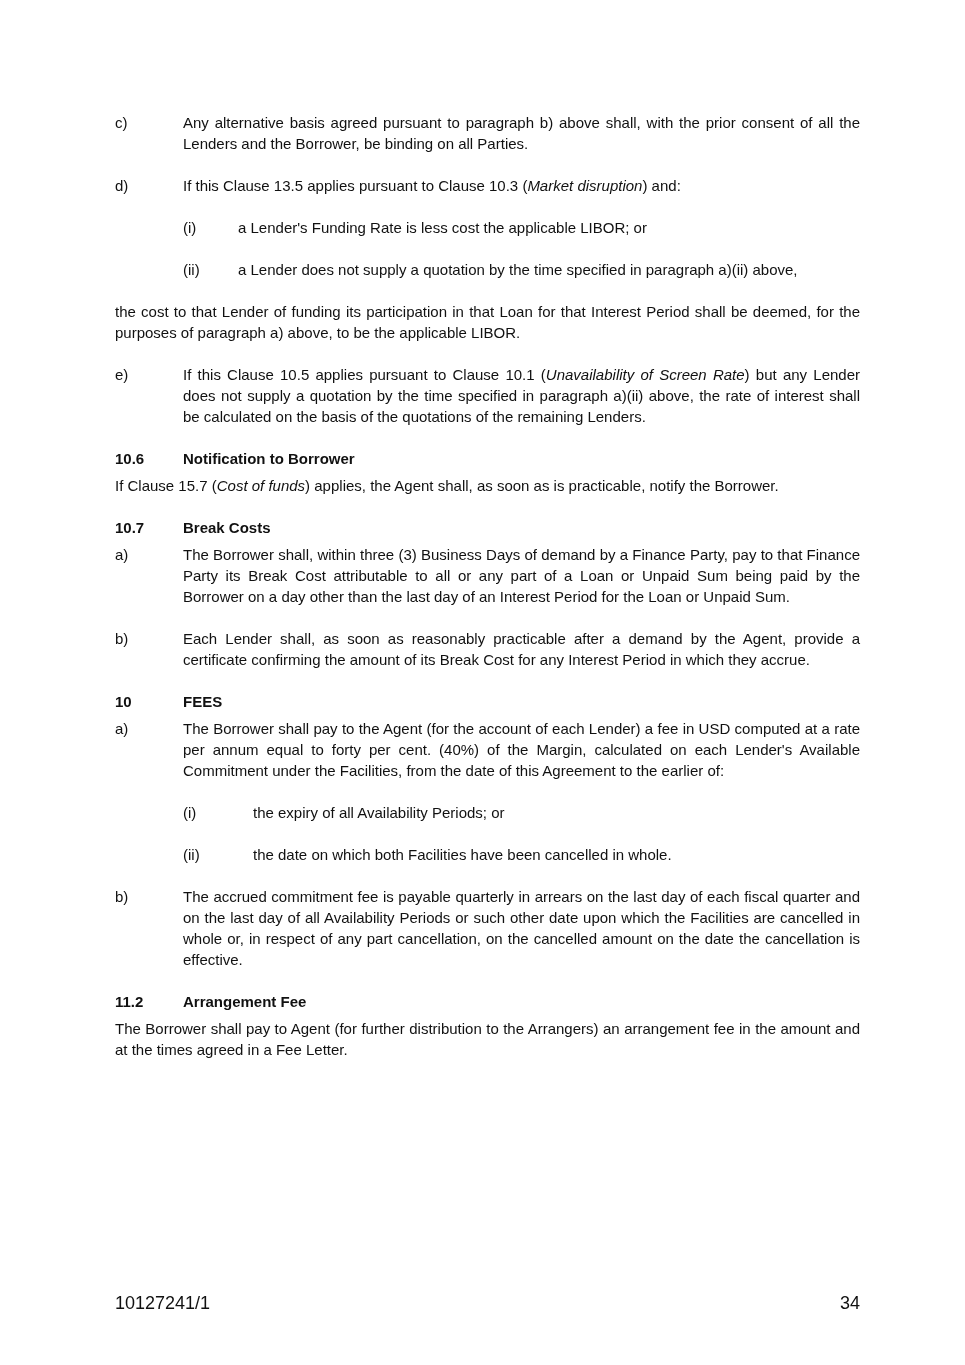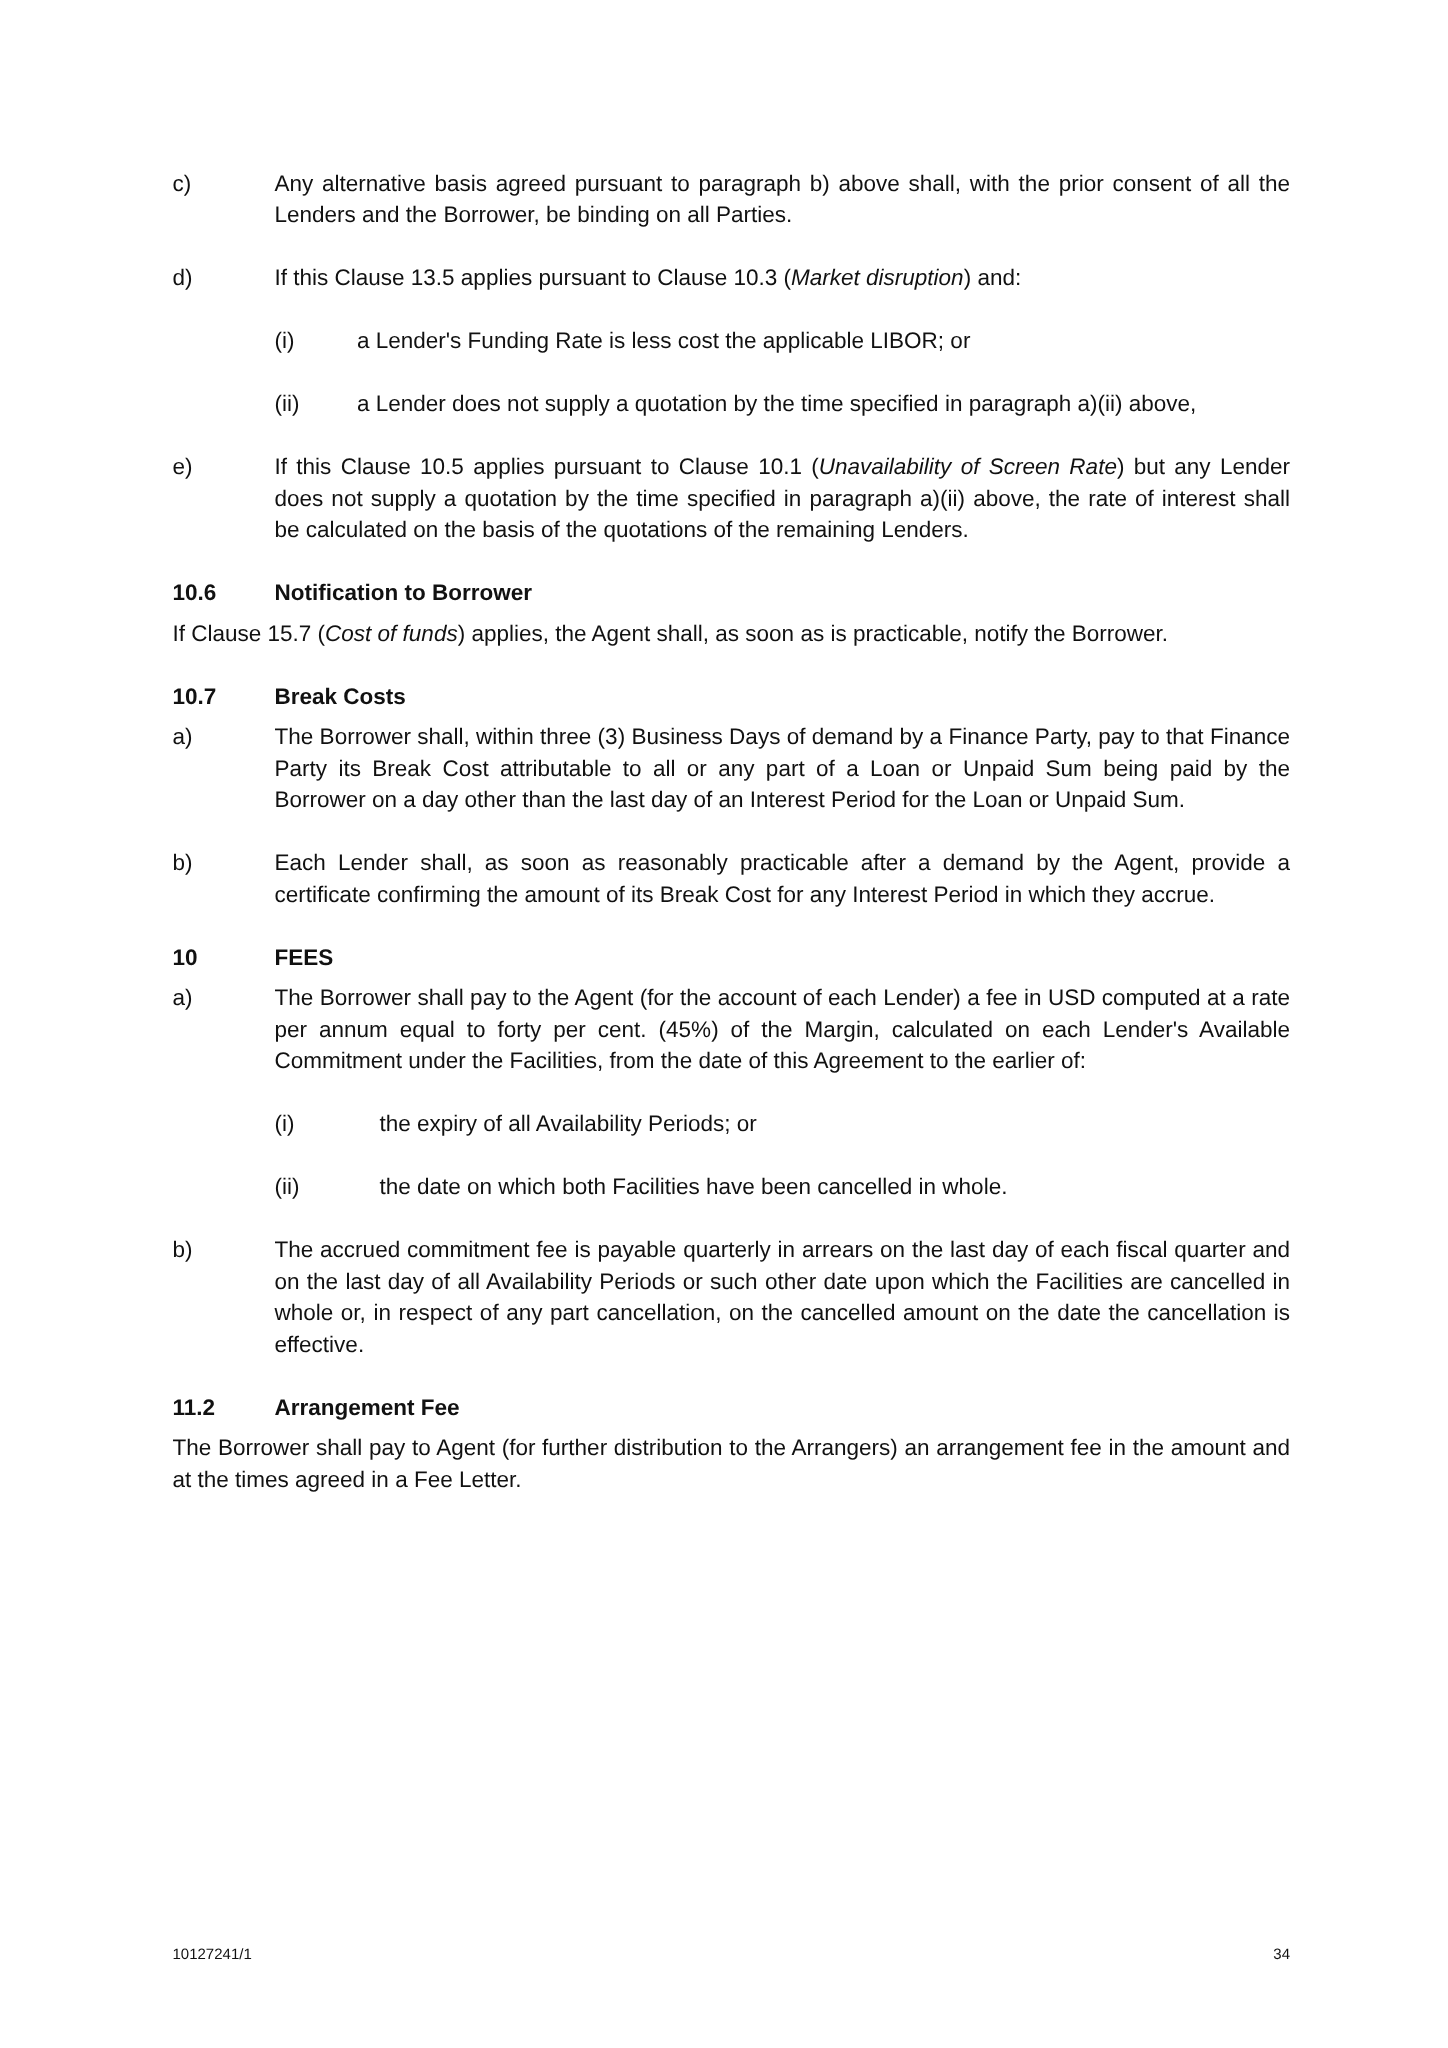--- a/index.html
+++ b/index.html
@@ -31,21 +31,21 @@
   .heading .txt { text-align: left; }
   .gap-lg { margin-top: 14px; }
   em { }
   .footer {
     position: absolute;
     left: 115px;
     right: 105px;
     top: 1293px;
     display: flex;
     justify-content: space-between;
-    font-size: 10px;
+    font-size: 18px;
     color: #111111;
     gap: 39px;
   }
 </style>
 </head>
 <body>
 
 <div class="page">
   <div class="content">
 
@@ -62,20 +62,21 @@
     <div class="row indent1">
       <span class="lbl-sm">(i)</span>
       <div class="txt">a Lender's Funding Rate is less cost the applicable LIBOR; or</div>
     </div>
 
     <div class="row indent1">
       <span class="lbl-sm">(ii)</span>
       <div class="txt">a Lender does not supply a quotation by the time specified in paragraph a)(ii) above,</div>
     </div>
 
+    <div class="para indent1">the cost to that Lender of funding its participation in that Loan for that Interest Period shall be deemed, for the purposes of paragraph a) above, to be the applicable LIBOR.</div>
 
     <div class="row">
       <span class="lbl">e)</span>
       <div class="txt"><span>If this Clause 10.5 applies pursuant to Clause 10.1 (</span><em>Unavailability of Screen Rate</em><span>) but any Lender does not supply a quotation by the time specified in paragraph a)(ii) above, the rate of interest shall be calculated on the basis of the quotations of the remaining Lenders.</span></div>
     </div>
 
     <div class="row heading">
       <span class="lbl">10.6</span>
       <div class="txt">Notification to Borrower</div>
     </div>
@@ -98,21 +99,21 @@
     </div>
 
     <div class="row heading gap-lg">
       <span class="lbl">10</span>
       <div class="txt">FEES</div>
     </div>
 
 
     <div class="row">
       <span class="lbl">a)</span>
-      <div class="txt">The Borrower shall pay to the Agent (for the account of each Lender) a fee in USD computed at a rate per annum equal to forty per cent. (45%) of the Margin, calculated on each Lender's Available Commitment under the Facilities, from the date of this Agreement to the earlier of:</div>
+      <div class="txt">The Borrower shall pay to the Agent (for the account of each Lender) a fee in USD computed at a rate per annum equal to forty per cent. (40%) of the Margin, calculated on each Lender's Available Commitment under the Facilities, from the date of this Agreement to the earlier of:</div>
     </div>
 
     <div class="row indent1">
       <span class="lbl-lg">(i)</span>
       <div class="txt">the expiry of all Availability Periods; or</div>
     </div>
 
     <div class="row indent1">
       <span class="lbl-lg">(ii)</span>
       <div class="txt">the date on which both Facilities have been cancelled in whole.</div>

